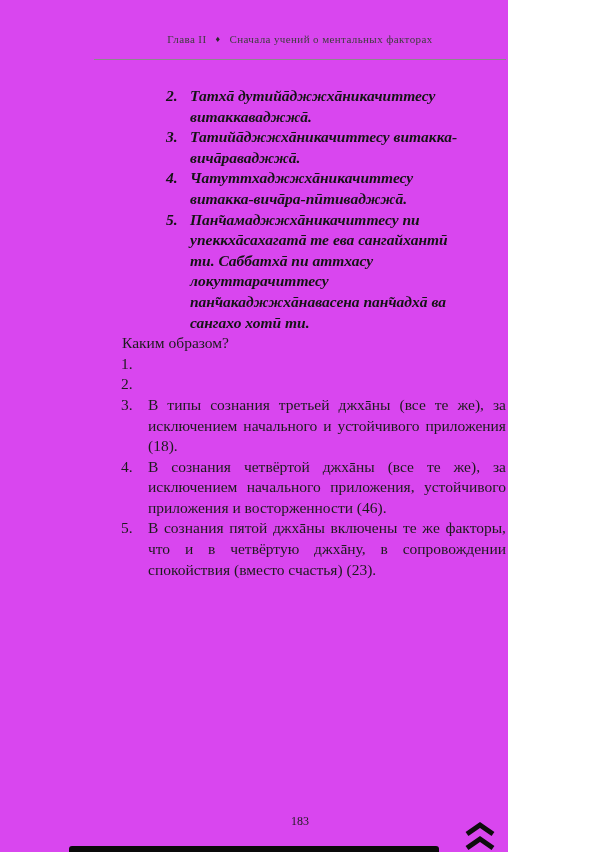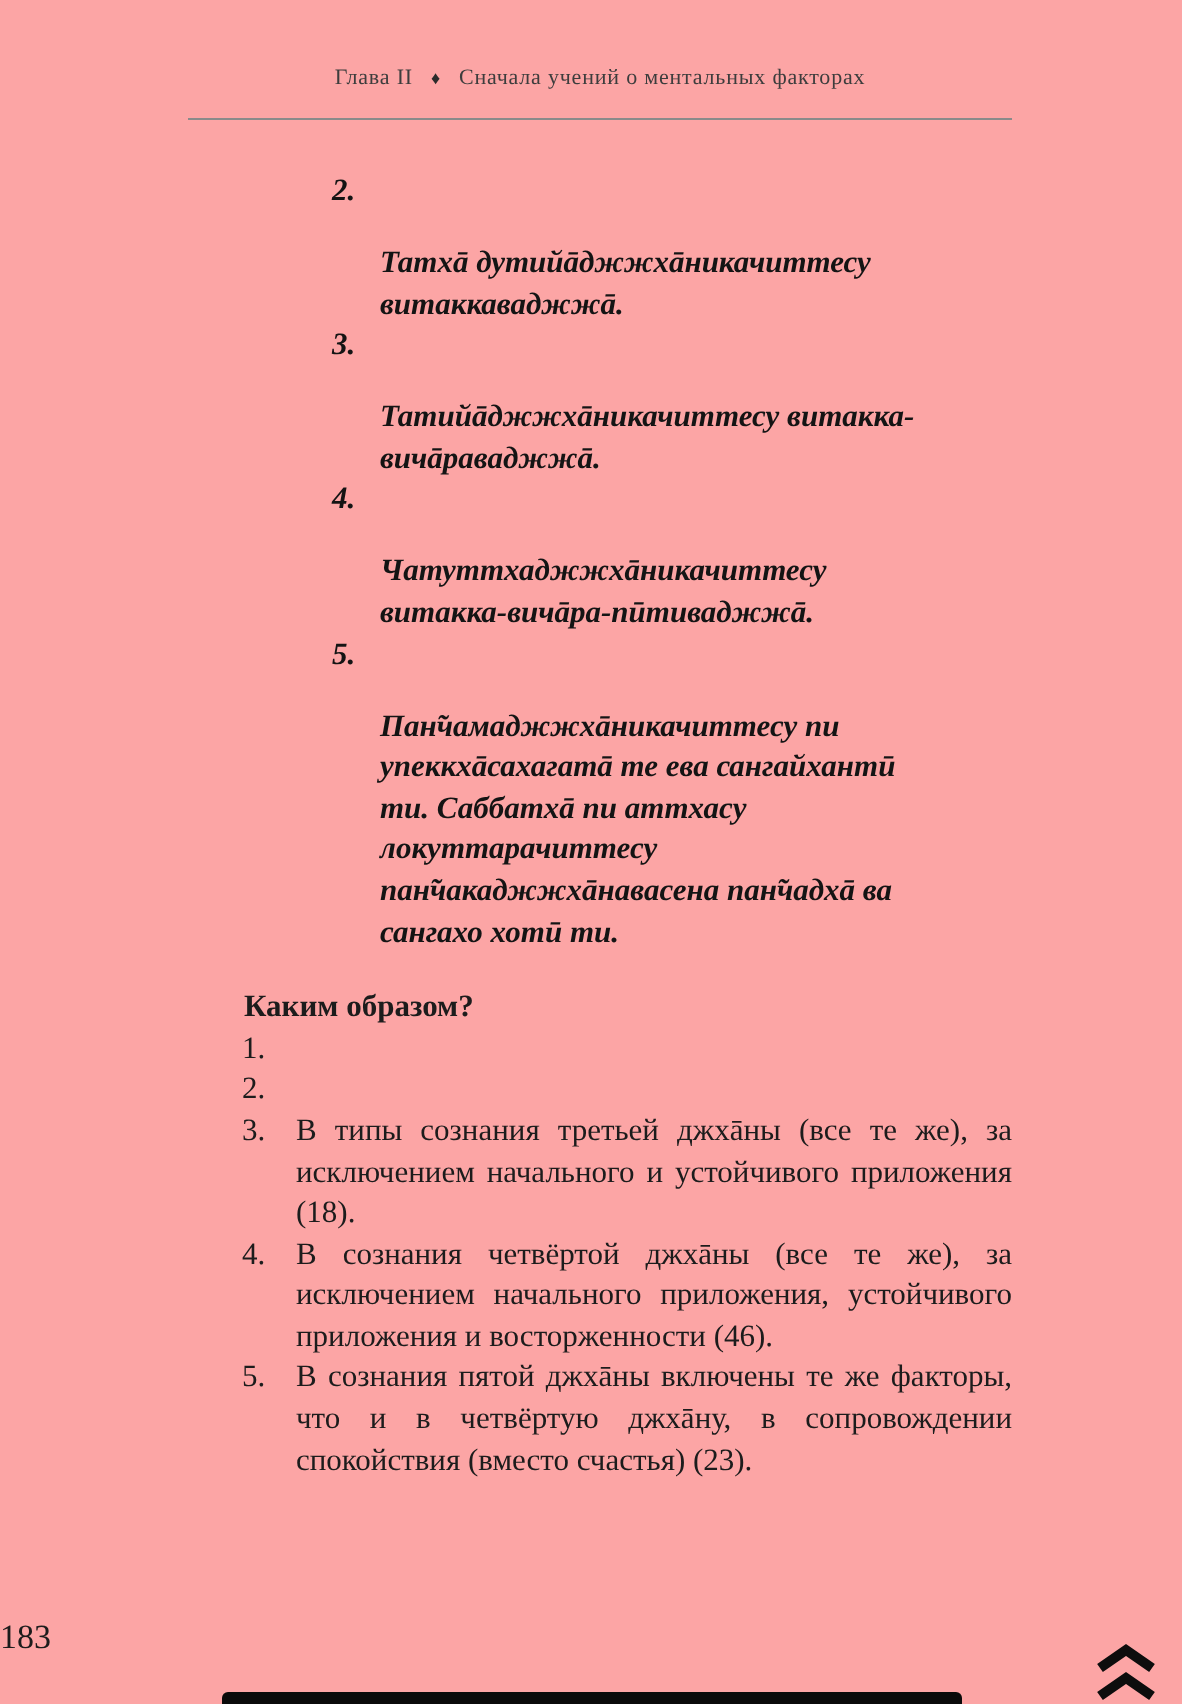--- a/index.html
+++ b/index.html
@@ -2,23 +2,23 @@
 <html><head>
 <meta charset="utf-8">
 <style>
   html, body {
     margin: 0;
     padding: 0;
     background: #ffffff;
   }
   .page {
     position: relative;
-    width: 591px;
+    width: 508px;
     height: 852px;
-    background: #fca5a5;
+    background: #d946ef;
     font-family: "Liberation Serif", serif;
     color: #1c1c1c;
     overflow: hidden;
   }
   .running-header {
     position: absolute;
     top: 33px;
     left: 0;
     width: 600px;
     display: flex;
@@ -59,26 +59,23 @@
   }
   .pali-item {
     display: flex;
   }
   .pali-item .num {
     width: 24px;
     flex: 0 0 24px;
   }
   .pali-item .txt {
     flex: 1;
-    margin-top: 36px;
   }
   .question {
-    margin-top: 17px;
     margin-left: 28px;
-    font-weight: bold;
   }
   .main-item {
     display: flex;
   }
   .main-item .num {
     width: 27px;
     flex: 0 0 27px;
     padding-left: 27px;
   }
   .main-item .txt {
@@ -87,22 +84,22 @@
   }
   .closing {
     text-align: justify;
     margin-top: 2px;
   }
   .page-number {
     position: absolute;
     bottom: 23px;
     left: 0;
     width: 600px;
-    text-align: left;
-    font-size: 17px;
+    text-align: center;
+    font-size: 12px;
     color: #1c1c1c;
   }
   .scroll-top-btn {
     position: absolute;
     right: 10px;
     bottom: 1px;
     width: 36px;
     height: 30px;
     cursor: pointer;
     background: transparent;

